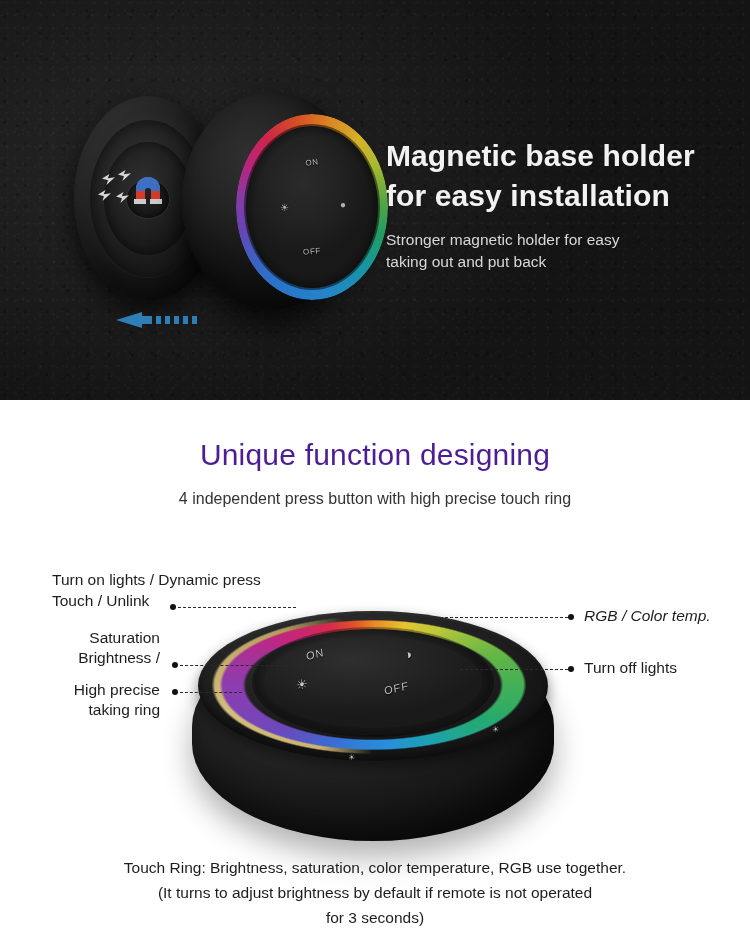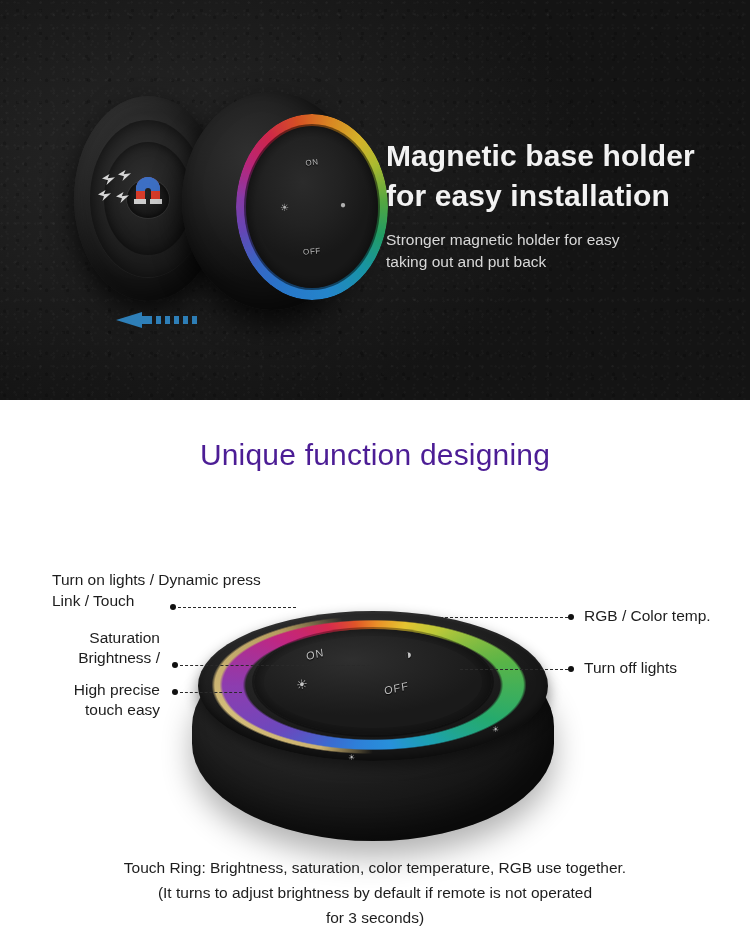--- a/index.html
+++ b/index.html
@@ -260,20 +260,21 @@
       <div class="hero-sub">
         <div>Stronger magnetic holder for easy</div>
         <div>taking out and put back</div>
       </div>
     </div>
   </div>
 
   <div class="lower">
 
     <div class="sec-title">Unique function designing</div>
+    <div class="sec-sub">4 independent press button with high precise touch ring</div>
 
     <div class="remote-lg">
       <div class="lg-body"></div>
       <div class="lg-rim"></div>
       <div class="lg-ring-gold"></div>
       <div class="lg-ring"></div>
       <div class="lg-face">
         <div class="lg-face-in"></div>
       </div>
       <span class="lg-lab lg-on">ON</span>
@@ -294,34 +295,34 @@
     <div class="dot" style="left:172px;top:289px;"></div>
 
     <div class="lead" style="left:440px;top:217px;width:128px;"></div>
     <div class="dot" style="left:568px;top:214px;"></div>
 
     <div class="lead" style="left:460px;top:269px;width:108px;"></div>
     <div class="dot" style="left:568px;top:266px;"></div>
 
     <div class="cal cal-l" style="left:0;top:170px;width:160px;">
       <div style="position:absolute;left:52px;top:0;white-space:nowrap;">Turn on lights / Dynamic press</div>
-      <div style="position:absolute;left:52px;top:21px;white-space:nowrap;">Link / Touch</div>
+      <div style="position:absolute;left:52px;top:21px;white-space:nowrap;">Touch / Unlink</div>
     </div>
 
     <div class="cal cal-l" style="left:0;top:228px;width:160px;">
       <div>Saturation</div>
       <div>Brightness /</div>
     </div>
 
     <div class="cal cal-l" style="left:0;top:280px;width:160px;">
       <div>High precise</div>
-      <div>touch easy</div>
-    </div>
-
-    <div class="cal cal-r" style="left:584px;top:206px;">RGB / Color  temp.</div>
+      <div>taking ring</div>
+    </div>
+
+    <div class="cal cal-r" style="left:584px;top:206px;font-style:italic;">RGB / Color  temp.</div>
     <div class="cal cal-r" style="left:584px;top:258px;">Turn off lights</div>
 
     <div class="cap">
       <div>Touch Ring: Brightness, saturation, color temperature, RGB use together.</div>
       <div>(It turns to adjust brightness by default if remote is not operated</div>
       <div>for 3 seconds)</div>
     </div>
 
   </div>
 </div>

